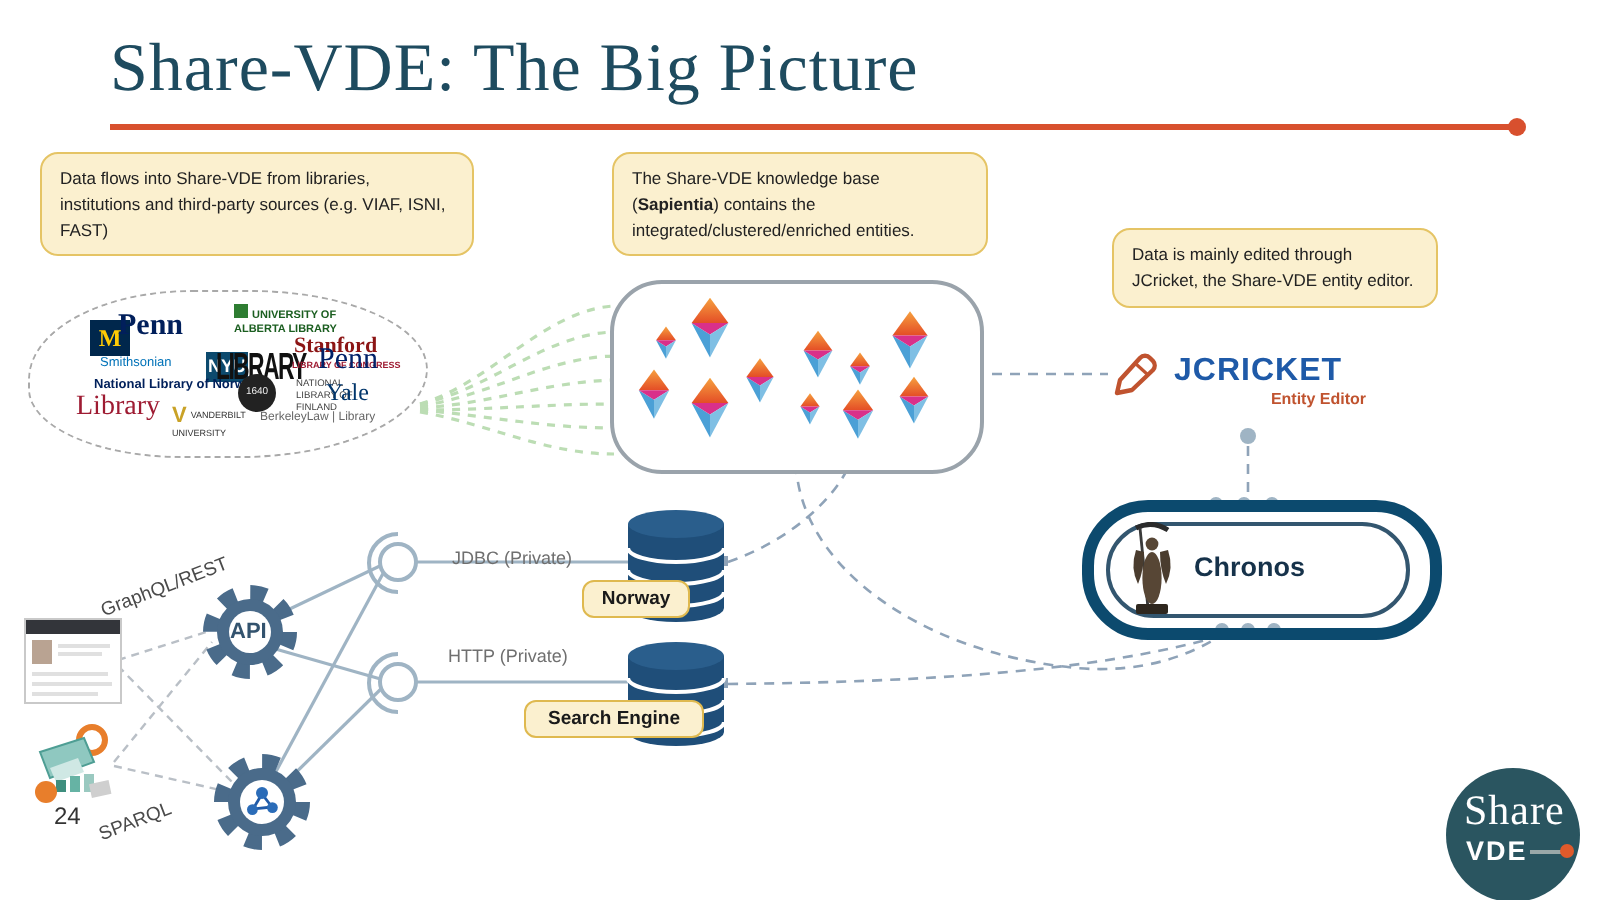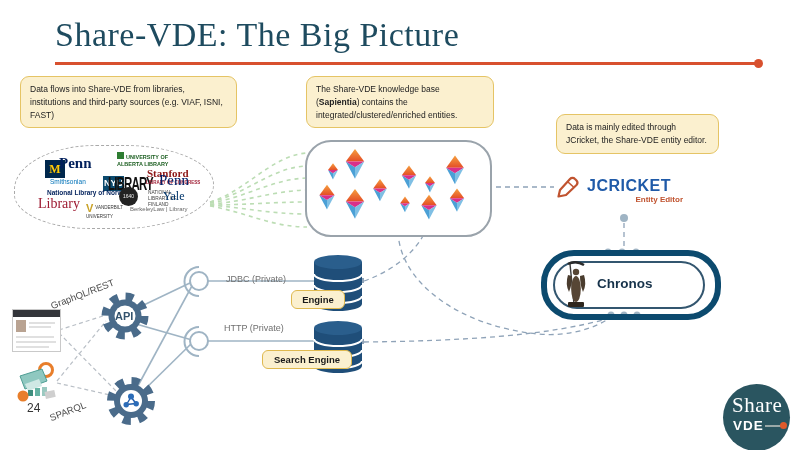--- a/index.html
+++ b/index.html
@@ -181,21 +181,21 @@
   <div class="abs rotlabel" style="left:53px;top:300px;">GraphQL/REST</div>
   <div class="abs rotlabel" style="left:52px;top:412px;">SPARQL</div>
 
   <svg class="abs" style="left:312px;top:254px;z-index:3;" width="52" height="58" viewBox="0 0 52 58">
     <path d="M2,8 V50 A24,7 0 0 0 50,50 V8 Z" fill="#1F4E79"></path>
     <ellipse cx="26" cy="8" rx="24" ry="7" fill="#2A5E8C"></ellipse>
     <path d="M2,20 A24,7 0 0 0 50,20" stroke="#fff" stroke-width="2" fill="none"></path>
     <path d="M2,31 A24,7 0 0 0 50,31" stroke="#fff" stroke-width="2" fill="none"></path>
     <path d="M2,42 A24,7 0 0 0 50,42" stroke="#fff" stroke-width="2" fill="none"></path>
   </svg>
-  <div class="abs ylabel" style="left:291px;top:290px;width:54px;">Engine</div>
+  <div class="abs ylabel" style="left:291px;top:290px;width:54px;">Norway</div>
 
   <svg class="abs" style="left:312px;top:320px;z-index:3;" width="52" height="54" viewBox="0 0 52 54">
     <path d="M2,8 V46 A24,7 0 0 0 50,46 V8 Z" fill="#1F4E79"></path>
     <ellipse cx="26" cy="8" rx="24" ry="7" fill="#2A5E8C"></ellipse>
     <path d="M2,19 A24,7 0 0 0 50,19" stroke="#fff" stroke-width="2" fill="none"></path>
     <path d="M2,30 A24,7 0 0 0 50,30" stroke="#fff" stroke-width="2" fill="none"></path>
     <path d="M2,41 A24,7 0 0 0 50,41" stroke="#fff" stroke-width="2" fill="none"></path>
   </svg>
   <div class="abs ylabel" style="left:262px;top:350px;width:90px;">Search Engine</div>
 

